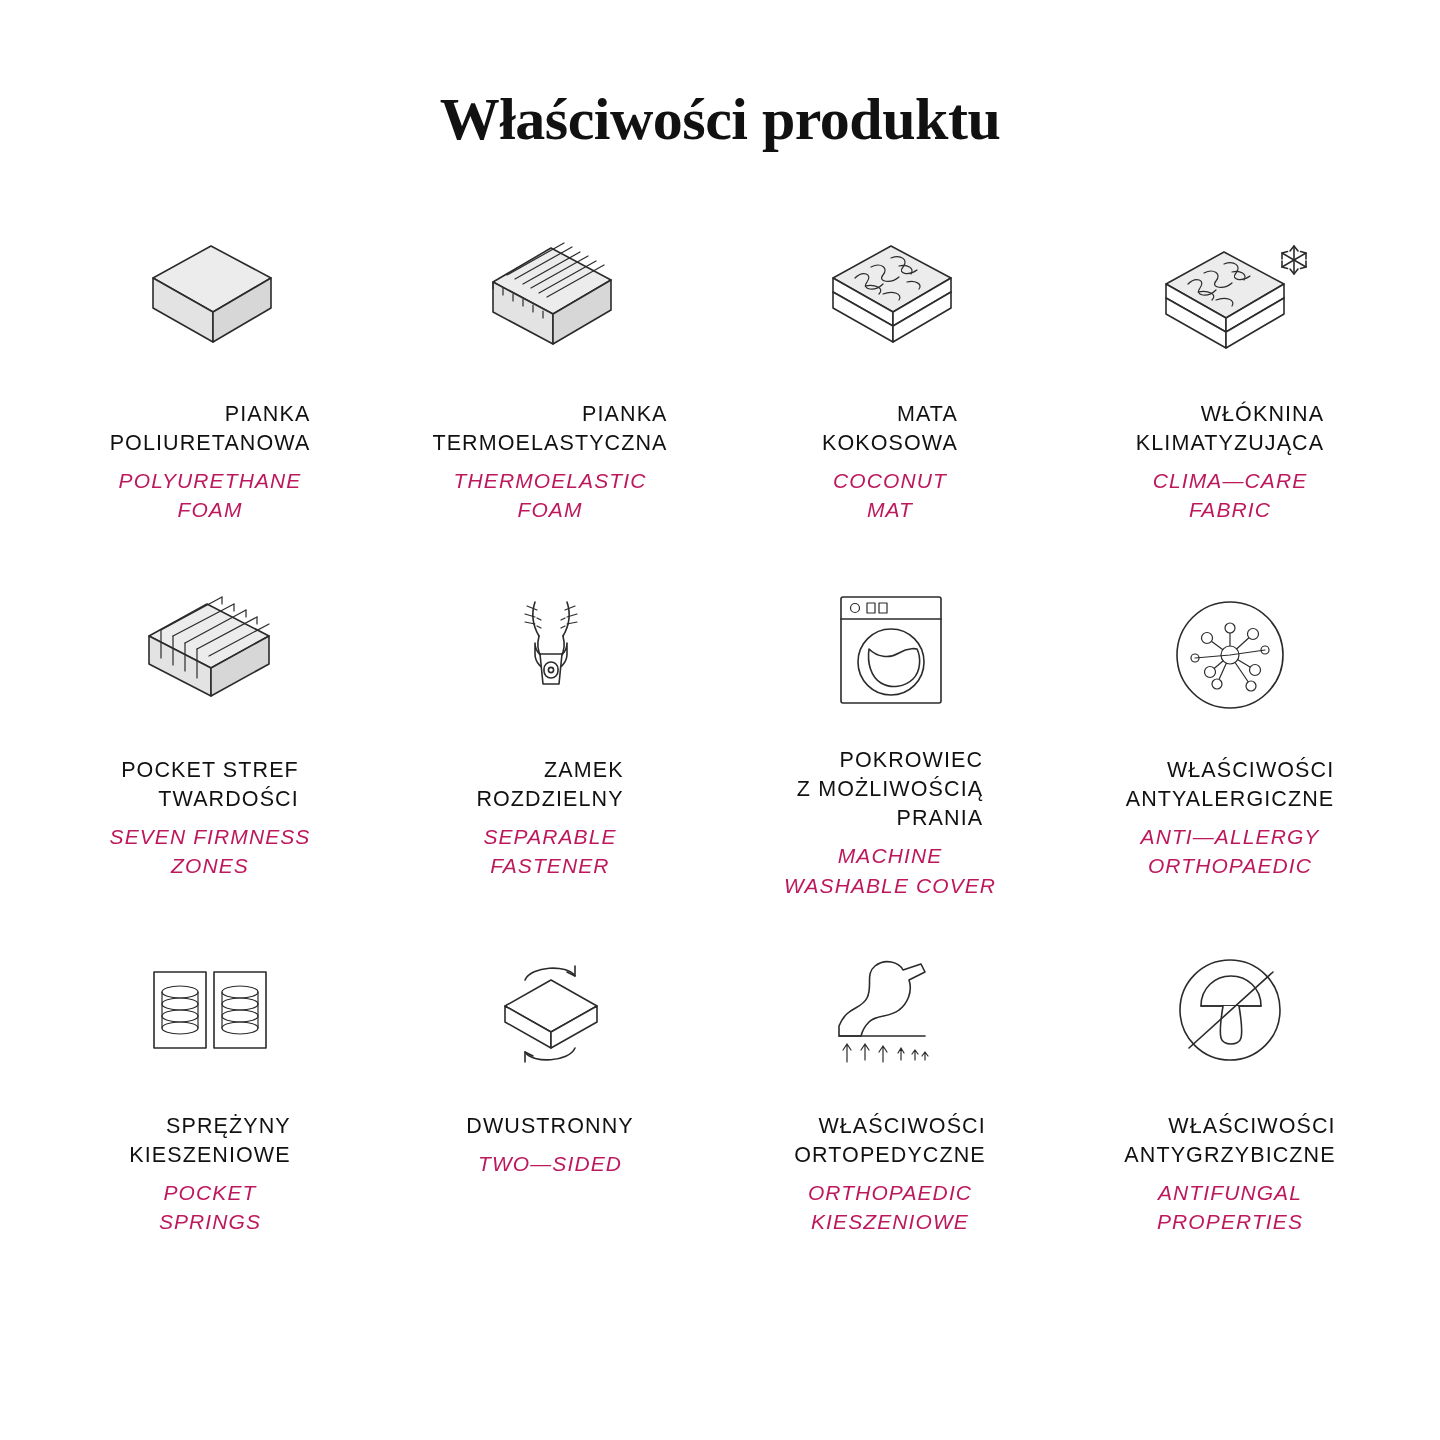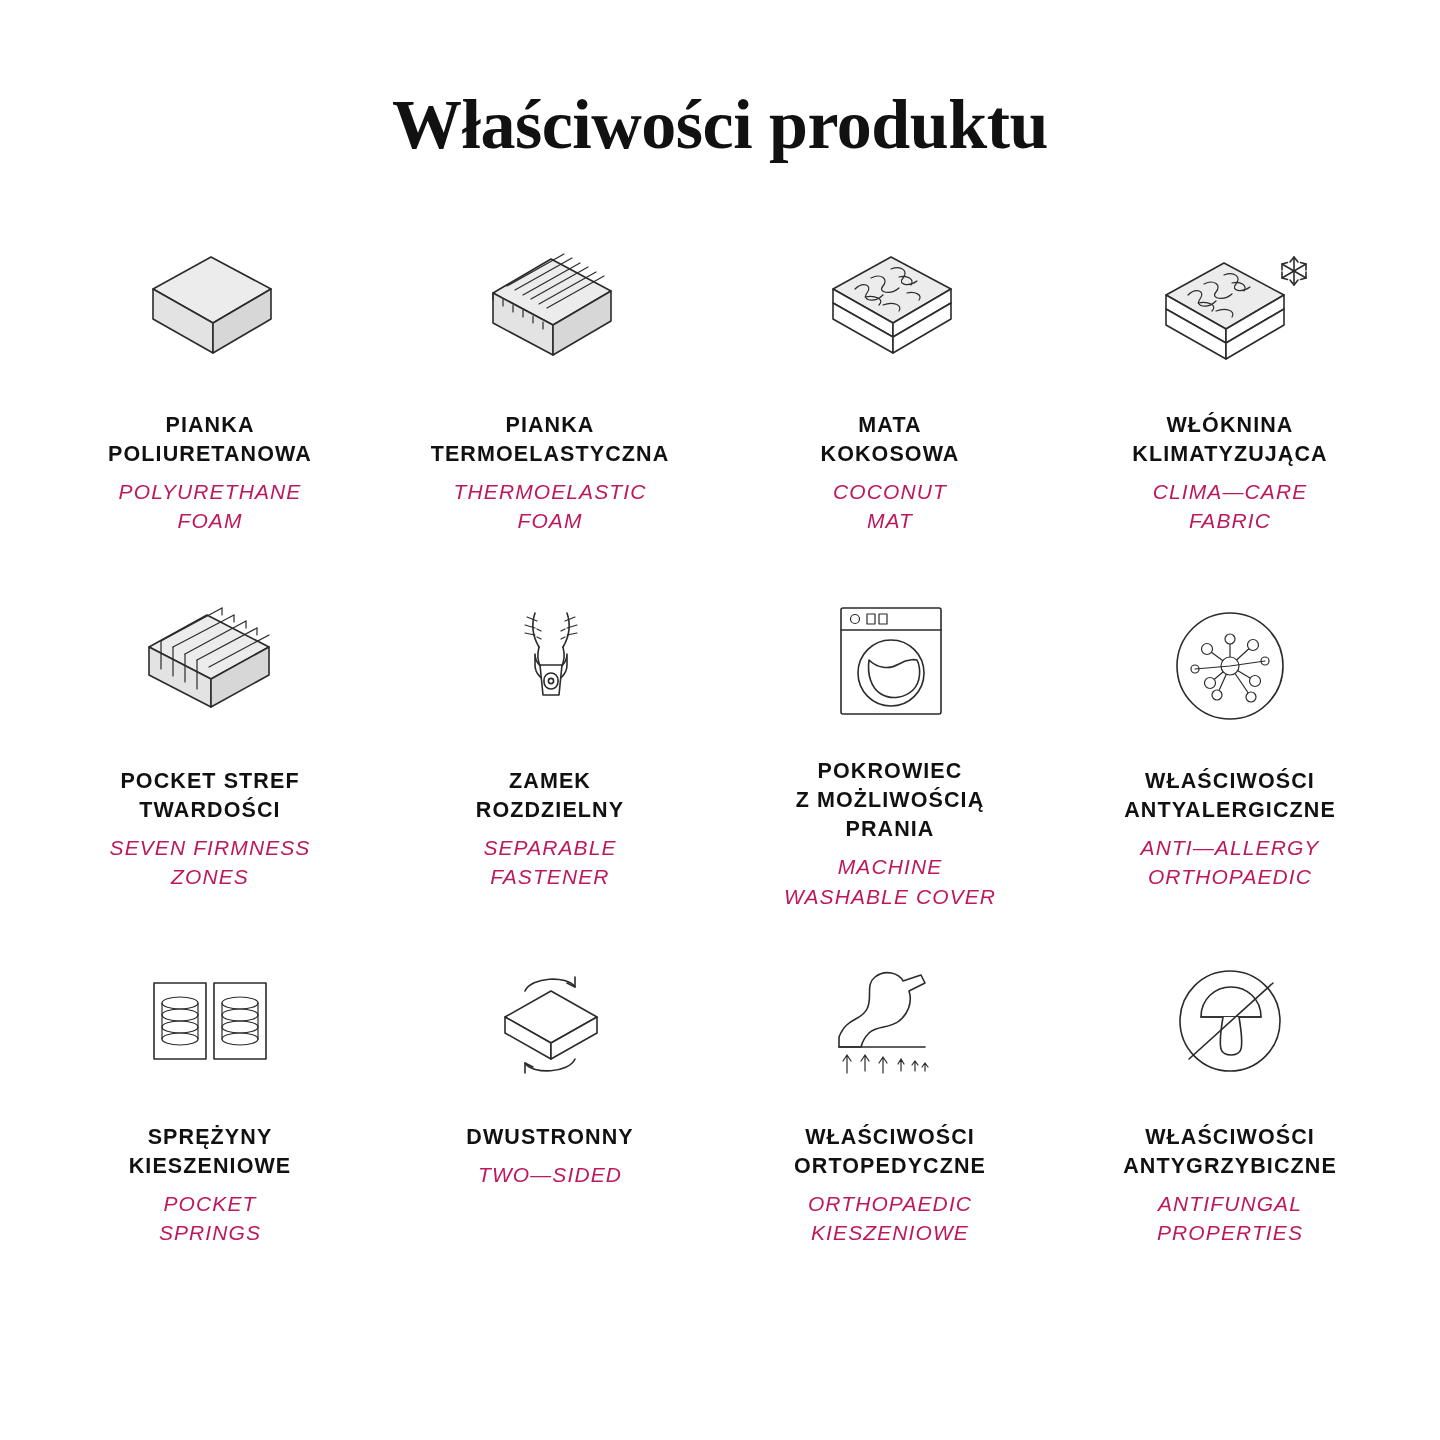--- a/index.html
+++ b/index.html
@@ -18,21 +18,21 @@
     width: 1440px;
     height: 1440px;
     position: relative;
     box-sizing: border-box;
     padding: 0;
   }
   .title {
     text-align: center;
     font-family: "Liberation Serif", serif;
     font-weight: 700;
-    font-size: 70px;
+    font-size: 60px;
     letter-spacing: -0.5px;
     color: #111111;
     margin: 0;
     padding-top: 86px;
     line-height: 1.1;
   }
   .grid {
     margin-top: 72px;
     display: grid;
     grid-template-columns: repeat(4, 1fr);
@@ -52,24 +52,24 @@
     display: flex;
     align-items: center;
     justify-content: center;
   }
   .icon-wrap svg {
     display: block;
   }
   .label-pl {
     margin-top: 26px;
     font-size: 21.5px;
-    font-weight: 700;
+    font-weight: 400;
     letter-spacing: 1.1px;
     line-height: 1.35;
-    text-align: center;
+    text-align: right;
     color: #111111;
     max-width: 290px;
   }
   .label-en {
     margin-top: 8px;
     font-size: 21px;
     font-style: italic;
     letter-spacing: 1.1px;
     line-height: 1.4;
     text-align: center;

